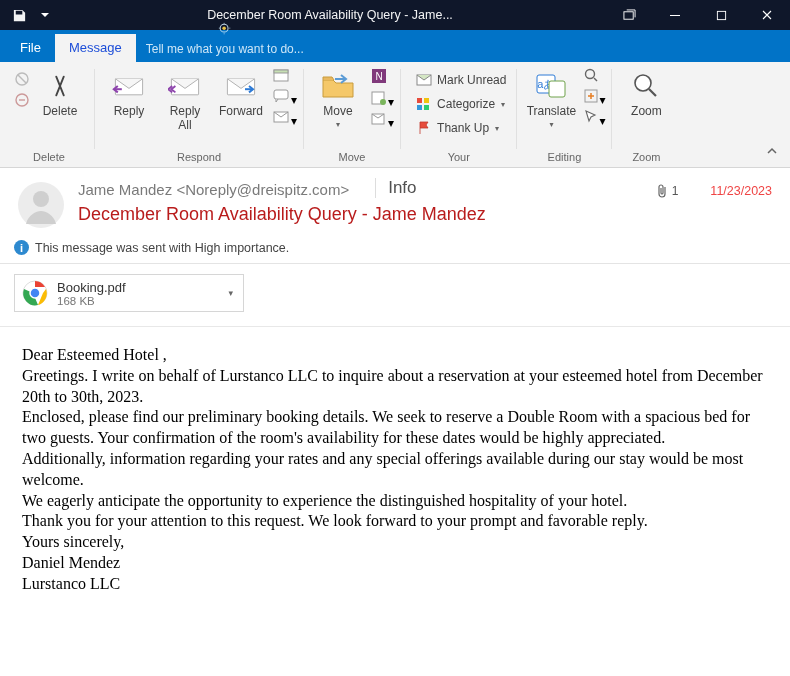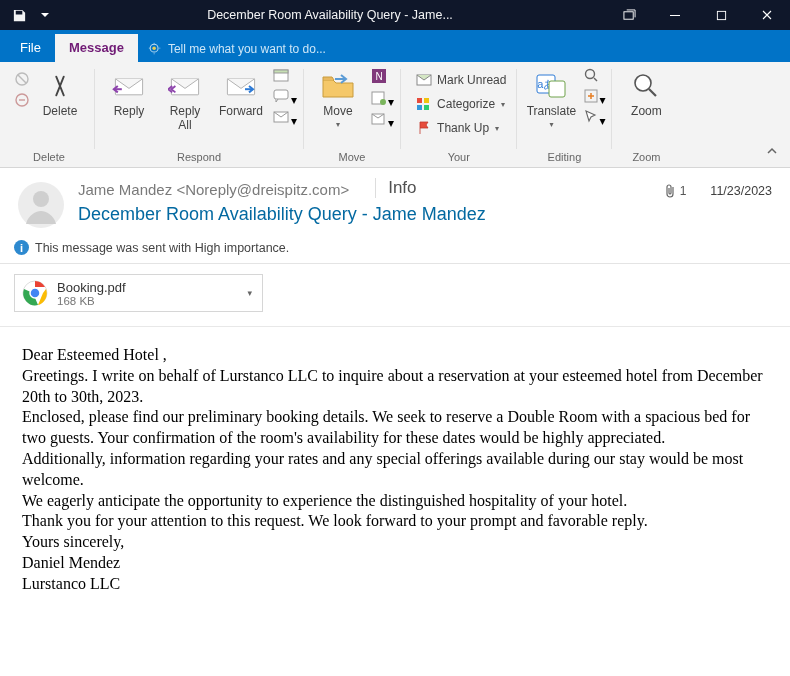--- a/index.html
+++ b/index.html
@@ -9,22 +9,22 @@
 .titlebar { background: #0f172a; height: 30px; display: flex; align-items: center; color: #fff; }
 .titlebar .qat { display: flex; align-items: center; padding-left: 10px; gap: 8px; }
 .titlebar .qat-icon { width: 18px; height: 18px; display: flex; align-items: center; justify-content: center; }
 .titlebar .title { flex: 1; text-align: center; font-size: 12.5px; opacity: .95; white-space: nowrap; overflow: hidden; }
 .titlebar .win-ctrls { display: flex; }
 .titlebar .win-btn { width: 46px; height: 30px; display: flex; align-items: center; justify-content: center; }
 
 
 .tabstrip { background: #0173c7; height: 32px; display: flex; align-items: flex-end; padding-left: 6px; }
 .tabstrip .tab { color: #fff; padding: 6px 14px 7px; font-size: 13px; cursor: pointer; }
-.tabstrip .tab.active { background: #f3f3f3; color: #701a75; font-weight: bold; }
-.tabstrip .tell { color: #cde6f7; padding: 6px 10px; display: flex; align-items: center; gap: 6px; }
+.tabstrip .tab.active { background: #f3f3f3; color: #1d4ed8; }
+.tabstrip .tell { color: #cde6f7; padding: 6px 10px; display: flex; align-items: center; gap: 6px; flex-direction: column; }
 .tabstrip .tell svg { opacity: .9; }
 
 
 .ribbon { background: #f3f3f3; border-bottom: 1px solid #d6d6d6; height: 106px; display: flex; padding: 3px 6px 0; }
 .group { display: flex; flex-direction: column; padding: 0 4px; }
 .group-body { display: flex; flex: 1; align-items: flex-start; }
 .group-label { text-align: center; font-size: 11px; color: #666; padding: 3px 0 4px; }
 .vsep { width: 1px; background: #e0e0e0; margin: 4px 2px 18px; }
 
 .big-btn { display: flex; flex-direction: column; align-items: center; justify-content: flex-start; width: 56px; padding-top: 4px; cursor: pointer; }
@@ -41,29 +41,29 @@
 
 
 .msg-header { padding: 10px 18px 6px; display: flex; }
 .avatar { width: 46px; height: 46px; margin-right: 14px; margin-top: 4px; }
 .hdr-right { flex: 1; }
 .hdr-line1 { display: flex; align-items: flex-end; }
 .sender { color: #7a7a7a; font-size: 15px; }
 .info-btn { color: #515151; font-size: 17px; margin-left: 26px; border-left: 1px solid #ddd; padding-left: 12px; cursor: pointer; }
 .hdr-spacer { flex: 1; }
 .attach-ind { display: flex; align-items: center; gap: 4px; color: #555; font-size: 12px; margin-right: 24px; }
-.date { color: #404040; font-size: 12.5px; }
-.subject { font-size: 18px; color: #0369a1; margin-top: 6px; font-weight: 400; }
+.date { color: #ef4444; font-size: 12.5px; margin-left: 8px; }
+.subject { font-size: 18px; color: #b91c1c; margin-top: 6px; font-weight: 400; }
 
 .importance { display: flex; align-items: center; gap: 6px; padding: 6px 14px 8px; color: #444; font-size: 12.5px; border-bottom: 1px solid #e4e4e4; }
 .importance .info-ic { width: 15px; height: 15px; border-radius: 50%; background: #2d89cf; color: #fff; font-size: 11px; font-weight: bold; display: flex; align-items: center; justify-content: center; }
 
 
 .attach-row { padding: 10px 14px 14px; border-bottom: 1px solid #e8e8e8; }
-.attach-chip { width: 249px; border: 1px solid #d6d6d6; display: flex; align-items: center; padding: 4px 6px; gap: 8px; cursor: pointer; }
+.attach-chip { width: 230px; border: 1px solid #d6d6d6; display: flex; align-items: center; padding: 4px 6px; gap: 8px; cursor: pointer; }
 .attach-chip .file-ic { width: 28px; height: 28px; }
 .attach-chip .meta { flex: 1; }
 .attach-chip .fname { font-size: 13px; color: #333; }
 .attach-chip .fsize { font-size: 11.5px; color: #777; }
 .attach-chip .drop { color: #666; font-size: 9px; padding: 0 4px; }
 
 
 .msg-body { padding: 18px 22px; font-family: "Times New Roman", serif; font-size: 16px; color: #000; line-height: 1.3; }
 .msg-body p { margin: 0; }
 

